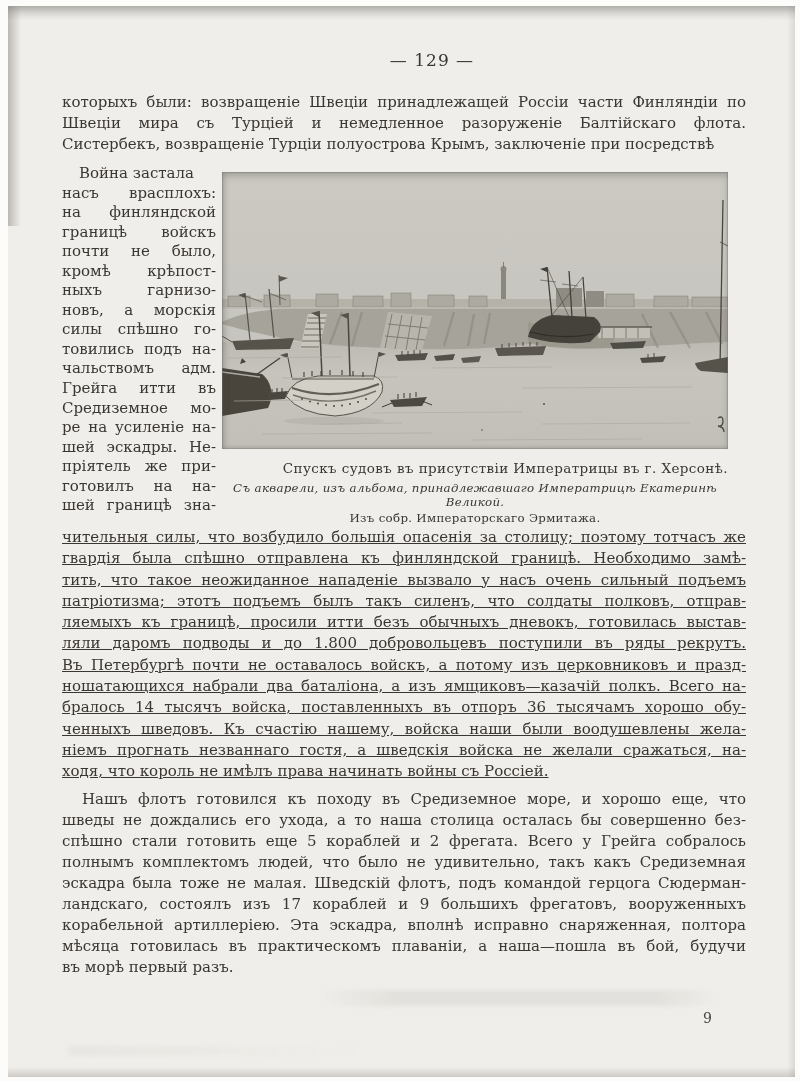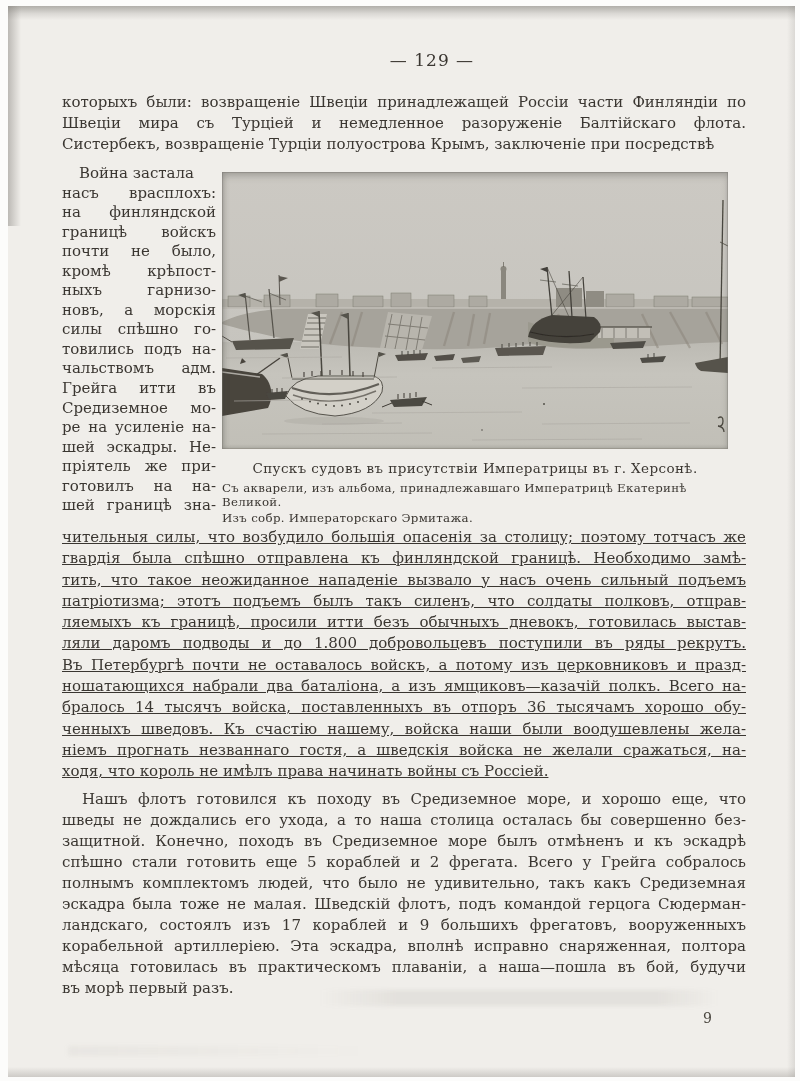--- a/index.html
+++ b/index.html
@@ -39,23 +39,23 @@
   .para3{left:54px;top:783px;width:684px;line-height:21px;}
   .para3 .tline:first-child{text-indent:20px;}
 
   .plate-figure{position:absolute;left:214px;top:166px;width:506px;margin:0;}
   .plate-wrap{width:506px;height:277px;position:relative;
     box-shadow:inset 0 3px 6px rgba(70,68,63,.25), inset 2px 0 4px rgba(70,68,63,.12);}
   .plate-wrap svg{display:block;}
   .plate-shade{position:absolute;inset:0;
     box-shadow:inset 0 4px 7px rgba(70,68,63,.28), inset 3px 0 5px rgba(70,68,63,.14), inset 0 -2px 3px rgba(70,68,63,.10);}
   figcaption{color:var(--ink);}
-  .cap1{margin-top:11px;text-align:center;font-size:13.5px;letter-spacing:.4px;}
-  .cap2{margin-top:5px;font-size:11.8px;letter-spacing:.3px;}
-  .cap3{margin-top:2px;text-align:left;font-size:11.8px;letter-spacing:.3px;}
+  .cap1{margin-top:11px;text-align:right;font-size:13.5px;letter-spacing:.4px;}
+  .cap2{margin-top:5px;text-align:center;font-size:11.8px;letter-spacing:.3px;font-style:italic;}
+  .cap3{margin-top:2px;text-align:center;font-size:11.8px;letter-spacing:.3px;}
 
   .footer-num{position:absolute;left:695px;top:1004px;font-size:14px;color:#4a463f;}
 
   .showthrough{position:absolute;left:310px;top:984px;width:400px;height:16px;
     background:linear-gradient(90deg,rgba(120,116,108,0),rgba(120,116,108,.10) 20%,rgba(120,116,108,.10) 85%,rgba(120,116,108,0));
     filter:blur(2px);}
   .showthrough2{position:absolute;left:60px;top:1040px;width:300px;height:10px;
     background:linear-gradient(90deg,rgba(120,116,108,.06),rgba(120,116,108,0));
     filter:blur(2px);}
 </style>
@@ -339,21 +339,20 @@
       <div class="tline">ношатающихся набрали два баталіона, а изъ ямщиковъ—казачій полкъ. Всего на-</div>
       <div class="tline">бралось 14 тысячъ войска, поставленныхъ въ отпоръ 36 тысячамъ хорошо обу-</div>
       <div class="tline">ченныхъ шведовъ. Къ счастію нашему, войска наши были воодушевлены жела-</div>
       <div class="tline">ніемъ прогнать незваннаго гостя, а шведскія войска не желали сражаться, на-</div>
       <div class="tline">ходя, что король не имѣлъ права начинать войны съ Россіей.</div>
     </div>
 
   <div class="textblock para3 fullblock">
       <div class="tline">Нашъ флотъ готовился къ походу въ Средиземное море, и хорошо еще, что</div>
       <div class="tline">шведы не дождались его ухода, а то наша столица осталась бы совершенно без-</div>
-      <div class="tline">защитной. Конечно, походъ въ Средиземное море былъ отмѣненъ и къ эскадрѣ</div>
       <div class="tline">спѣшно стали готовить еще 5 кораблей и 2 фрегата. Всего у Грейга собралось</div>
       <div class="tline">полнымъ комплектомъ людей, что было не удивительно, такъ какъ Средиземная</div>
       <div class="tline">эскадра была тоже не малая. Шведскій флотъ, подъ командой герцога Сюдерман-</div>
       <div class="tline">ландскаго, состоялъ изъ 17 кораблей и 9 большихъ фрегатовъ, вооруженныхъ</div>
       <div class="tline">корабельной артиллеріею. Эта эскадра, вполнѣ исправно снаряженная, полтора</div>
       <div class="tline">мѣсяца готовилась въ практическомъ плаваніи, а наша—пошла въ бой, будучи</div>
       <div class="tline">въ морѣ первый разъ.</div>
     </div>
 
   <div class="showthrough"></div>

